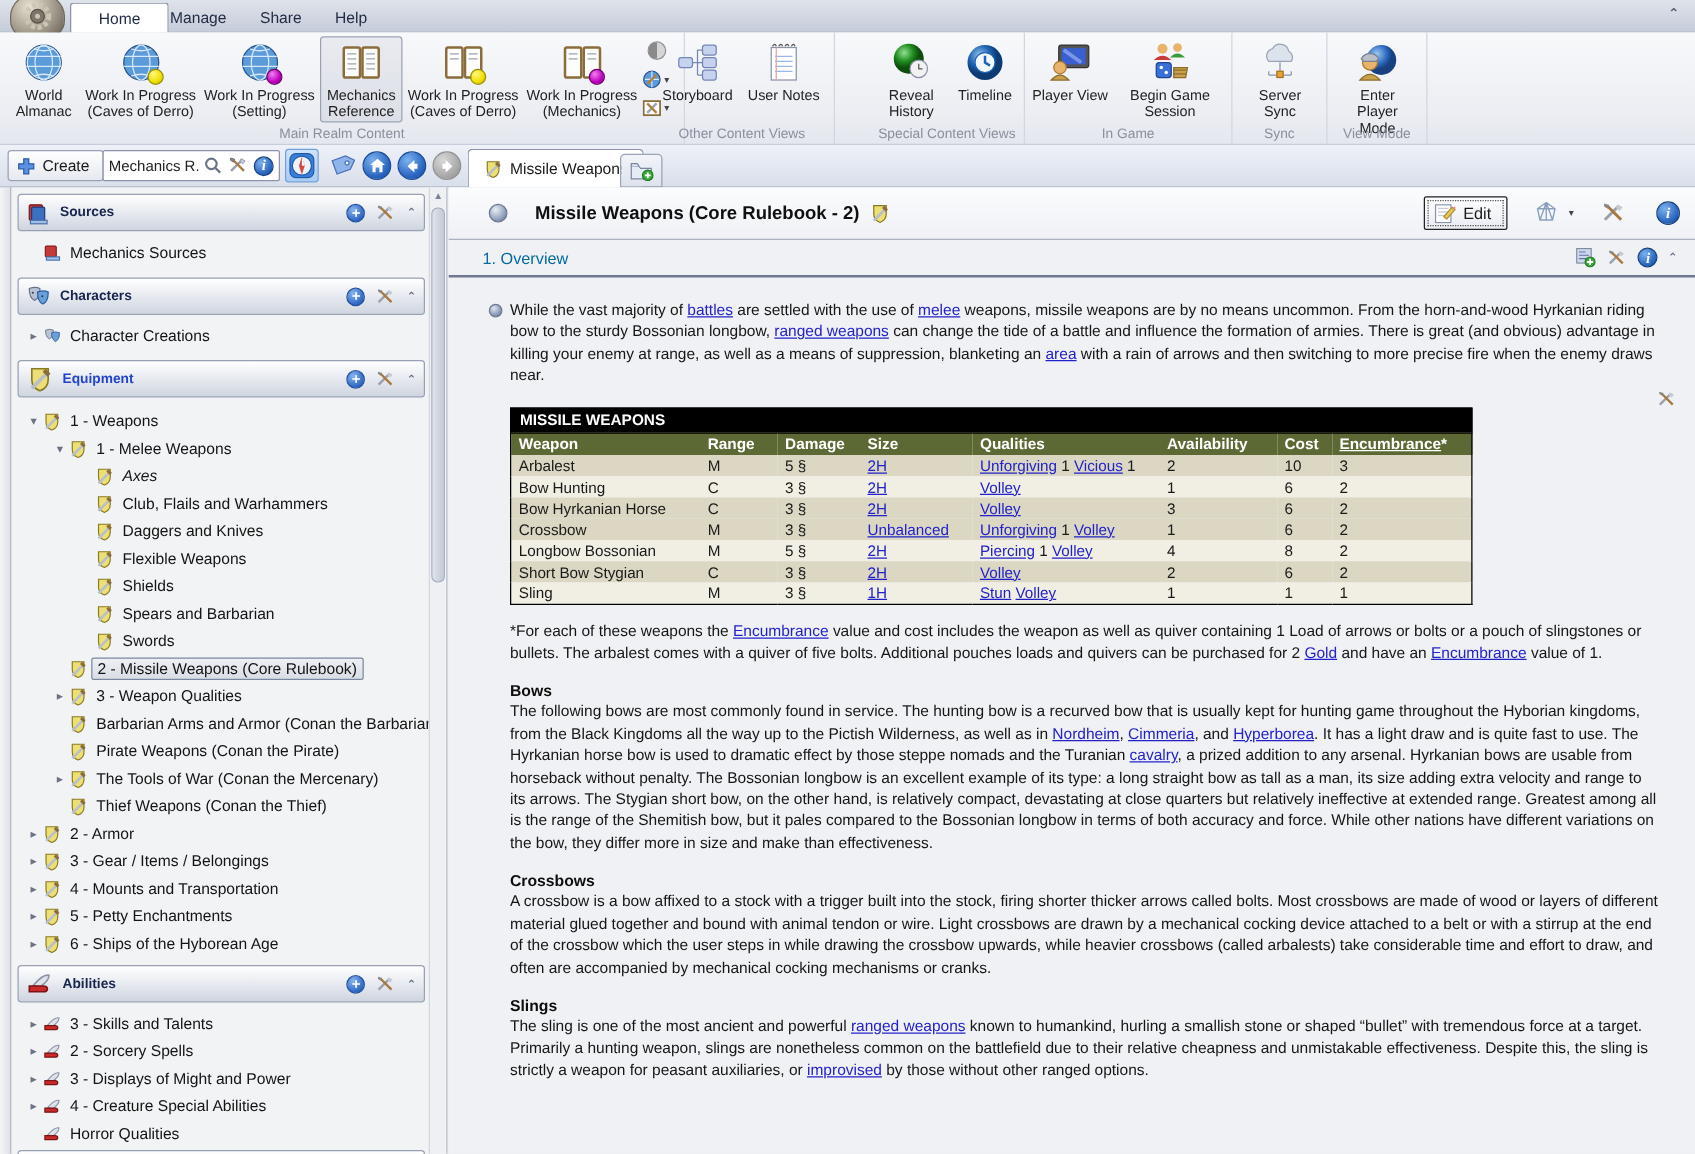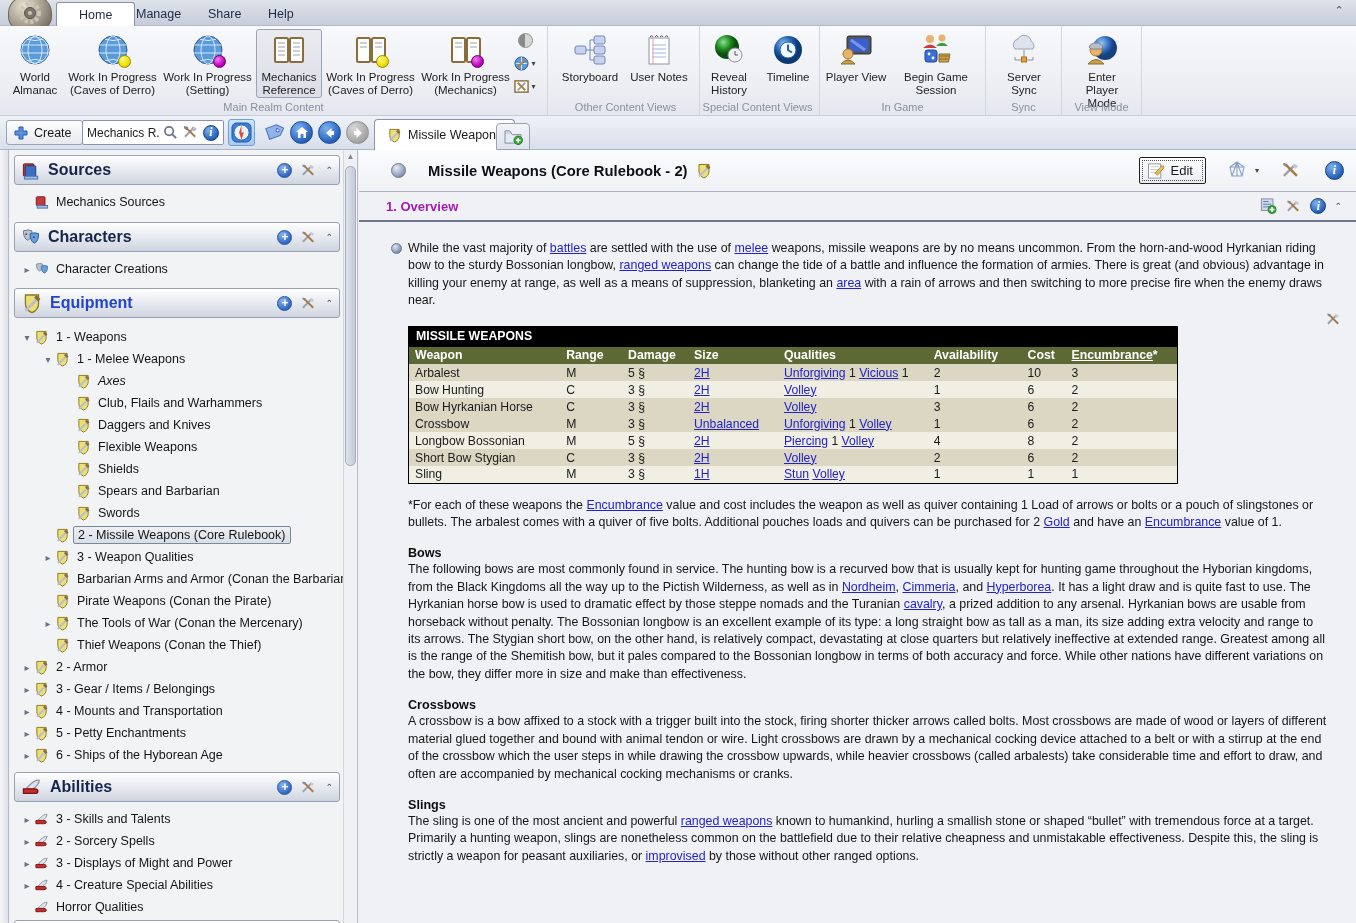--- a/index.html
+++ b/index.html
@@ -58,21 +58,21 @@
 
   
   .leftsliver { position:absolute; left:0; top:150px; width:9px; bottom:0; background:linear-gradient(90deg,#f4f5f7,#dfe2e8); border-right:1px solid #b5bcc9; }
   .sidebar { position:absolute; left:10px; top:150px; width:348px; bottom:0; background:#f2f3f5; border-right:1px solid #b5bcc9; }
   .sb-scroll { position:absolute; right:1px; top:0; width:13px; bottom:0; background:#eef0f3; border-left:1px solid #d4d7de; }
   .sb-up { position:absolute; top:2px; left:1px; width:11px; height:12px; color:#7a8296; font-size:8px; text-align:center; cursor:pointer; }
   .sb-thumb { position:absolute; top:16px; left:1px; width:11px; height:300px; background:linear-gradient(90deg,#dfe3ea,#c3c9d6);
     border:1px solid #a8b0c0; border-radius:5px; cursor:pointer; }
   .shead { position:absolute; left:4px; width:326px; height:30px; background:linear-gradient(#ffffff,#cfd5e0);
     border:1px solid #98a1b4; border-radius:3px; display:flex; align-items:center; padding:0 6px; gap:7px; cursor:pointer; }
-  .shead .hlabel { font-weight:bold; font-size:16px; color:#16254c; flex:1; }
+  .shead .hlabel { font-weight:bold; font-size:11px; color:#16254c; flex:1; }
   .shead .hlabel.blue { color:#2244cc; }
   .hctl { display:flex; align-items:center; gap:8px; }
   .plus-circle { width:15px; height:15px; border-radius:50%; background:radial-gradient(circle at 35% 30%,#8ab4f2,#2f67c2 70%); border:1px solid #24549f;
     color:#fff; font-size:12px; line-height:13px; text-align:center; font-weight:bold; cursor:pointer; }
   .chev { color:#5d6880; font-size:9px; font-weight:bold; cursor:pointer; }
   .titem { height:22px; display:flex; align-items:center; font-size:12.5px; cursor:pointer; white-space:nowrap; }
   .titem .exp { width:14px; color:#6b7283; font-size:10px; text-align:center; flex:none; }
   .titem .ticon { width:17px; height:16px; flex:none; margin-right:5px; display:flex; align-items:center; }
   .titem .tlabel { color:#141414; }
   .titem.sel .tlabel { background:linear-gradient(#eef0f4,#d9dde5); border:1px solid #7a87a0; border-radius:2px; padding:1px 4px; margin-left:-4px; }
@@ -80,21 +80,21 @@
 
   
   .content { position:absolute; left:359px; top:150px; right:0; bottom:0; background:#f0f1f4; }
   .titlebar { position:absolute; left:0; top:0; right:0; height:42px; background:linear-gradient(#fbfcfe,#eff1f5); border-bottom:1px solid #aab2c2;
     display:flex; align-items:center; }
   .title-orb { width:15px; height:15px; border-radius:50%; background:radial-gradient(circle at 35% 30%,#e8edf5,#94a3bd 60%,#5d6d8c); border:1px solid #6d7a94; margin-left:32px; }
   .page-title { font-size:14.8px; font-weight:bold; color:#101010; margin-left:22px; }
   .edit-btn { display:flex; align-items:center; gap:6px; background:linear-gradient(#ffffff,#e9ecf2); border:1px solid #222;
     outline:1px dotted #555; outline-offset:-4px; border-radius:2px; padding:4px 12px 4px 7px; font-size:13px; cursor:pointer; }
   .obar { position:absolute; left:0; top:42px; right:0; height:30px; border-bottom:2px solid #6e7890; display:flex; align-items:center; }
-  .obar .otitle { font-size:13px; font-weight:bold; color:#a21caf; margin-left:27px; flex:1; }
+  .obar .otitle { font-size:13px; font-weight:normal; color:#0369a1; margin-left:27px; flex:1; }
   .body { position:absolute; left:0; top:74px; right:0; bottom:0; overflow:hidden; }
   .snippet { position:relative; margin:16px 10px 0 49px; width:921px; line-height:17.4px; font-size:12.4px; color:#161616; }
   .sbullet { position:absolute; left:-17px; top:3px; width:11px; height:11px; border-radius:50%;
     background:radial-gradient(circle at 35% 30%,#dfe6f1,#8e9cb8 60%,#5a6a8a); border:1px solid #6d7a94; }
   h3.subhead { font-size:12.6px; font-weight:bold; color:#0d0d0d; margin:15px 0 0 49px; }
   .para { margin:1px 10px 0 49px; width:921px; line-height:17.4px; font-size:12.4px; color:#161616; }
 
   table.wtable { border-collapse:collapse; margin:16px 0 0 49px; width:770px; border:1px solid #000; }
   .wtable caption { caption-side:top; background:#000; color:#fff; font-weight:bold; text-align:left; font-size:12.3px;
     padding:2px 7px; border:1px solid #000; }
@@ -215,21 +215,21 @@
             <rect x="1" y="2" width="14" height="12" fill="#fdfdfb" stroke="#8a6d3b" stroke-width="1.5"></rect>
             <path d="M4 12 L12 4" stroke="#9aa4b4" stroke-width="2"></path>
             <path d="M4 4 L12 12" stroke="#b08040" stroke-width="2"></path>
           </svg>
           <span class="dd">▾</span>
       </span>
     </div>
     <div class="rgroup-label">Main Realm Content</div>
   </div>
 
-  <div class="rgroup" style="left:552px;width:148px">
+  <div class="rgroup" style="left:520px;width:148px">
     <div class="rbtn" style="left:6px;width:64px">
       <span class="ic">
         <svg width="34" height="34" viewBox="0 0 34 34">
             <rect x="2" y="13" width="11" height="8" rx="2" fill="#c7d3ee" stroke="#7386b8"></rect>
             <rect x="21" y="3" width="11" height="8" rx="2" fill="#c7d3ee" stroke="#7386b8"></rect>
             <rect x="21" y="13" width="11" height="8" rx="2" fill="#c7d3ee" stroke="#7386b8"></rect>
             <rect x="21" y="23" width="11" height="8" rx="2" fill="#c7d3ee" stroke="#7386b8"></rect>
             <path d="M13 17 h4 M17 7 V27 M17 7 h4 M17 17 h4 M17 27 h4" fill="none" stroke="#7386b8"></path>
           </svg>
       </span>

